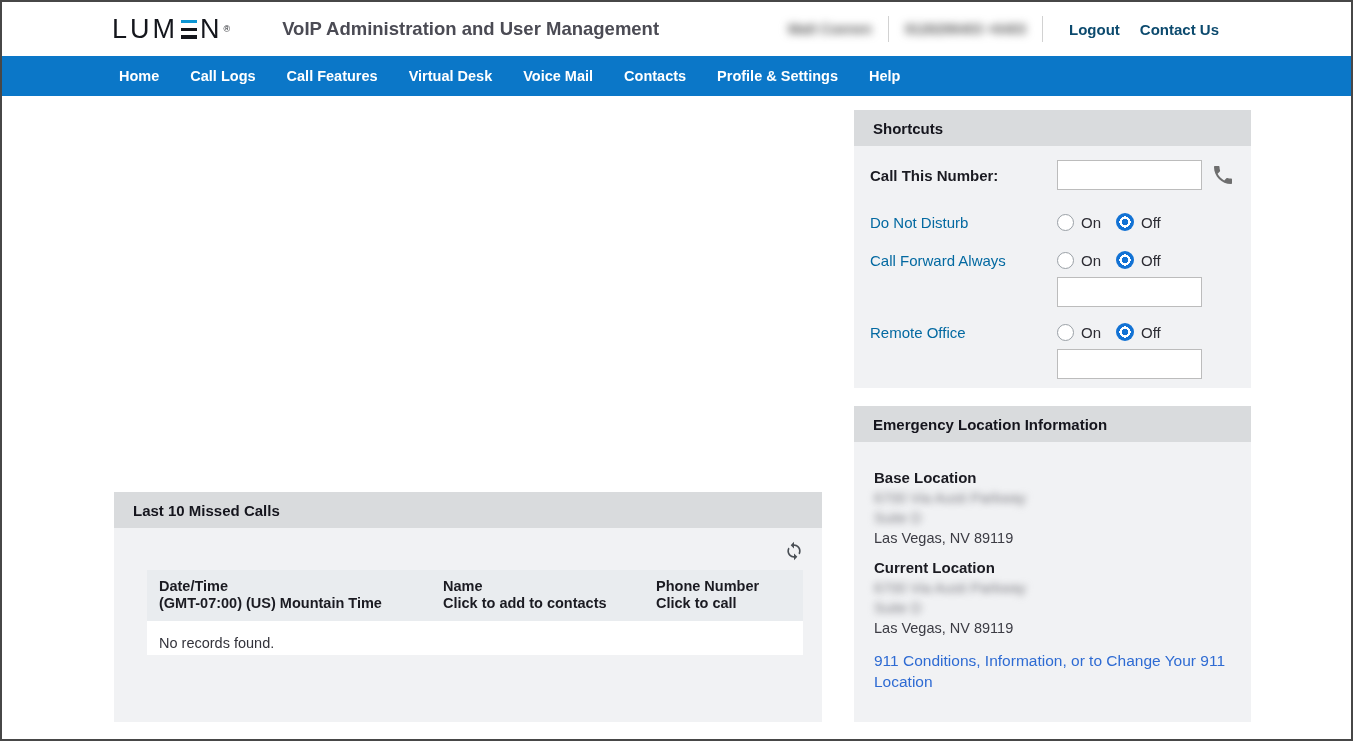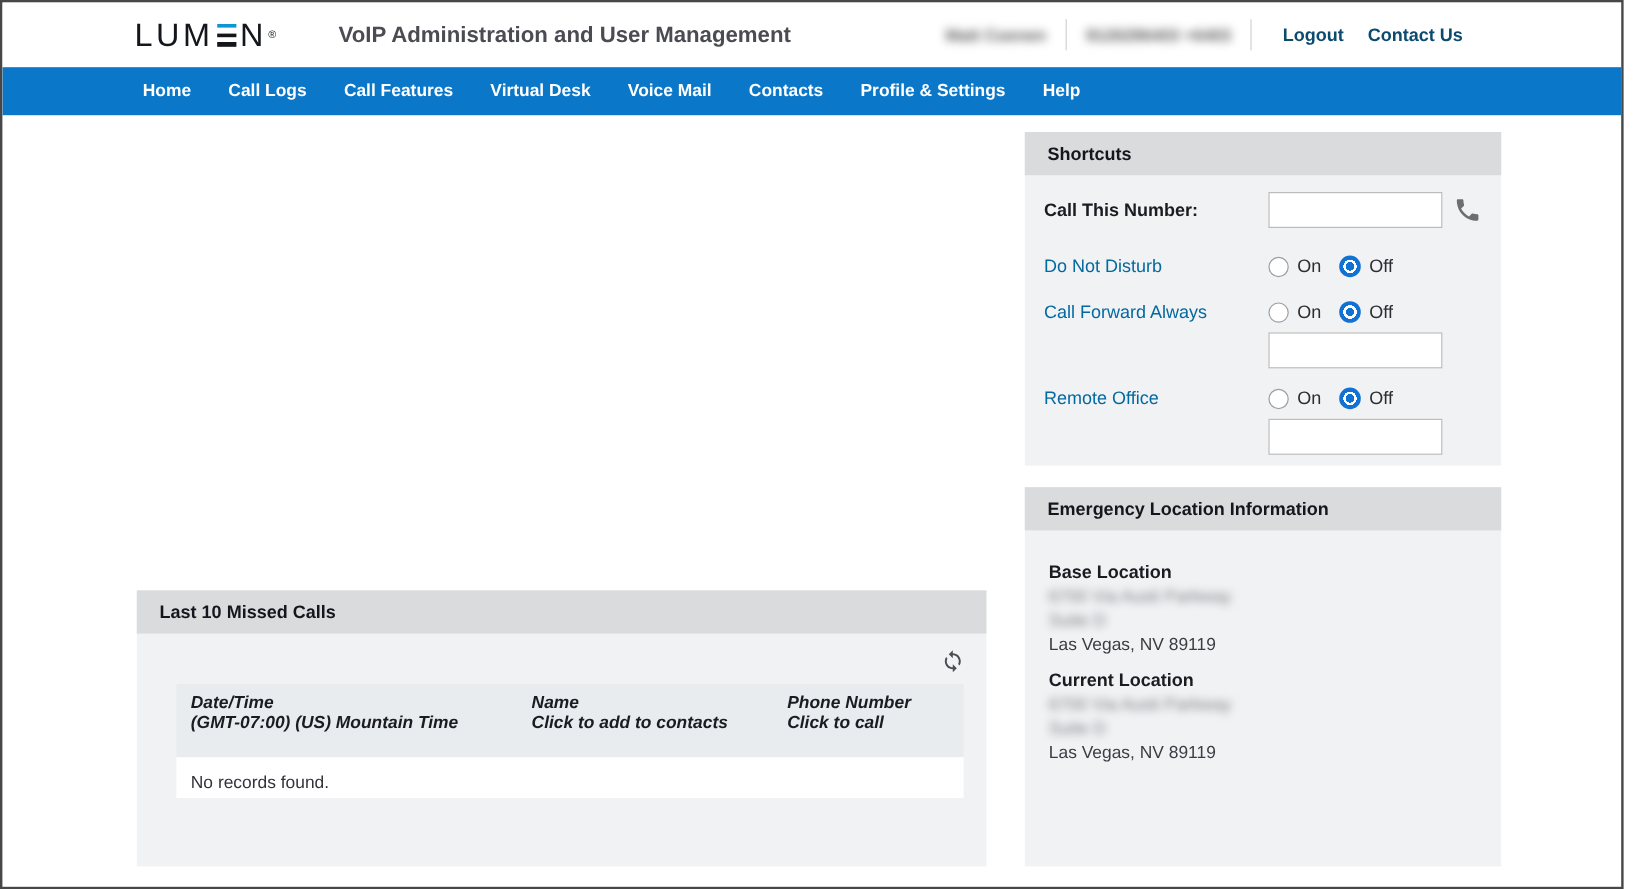--- a/index.html
+++ b/index.html
@@ -88,21 +88,21 @@
   .mc-body { height:194px; }
   .refresh-row {
     display:flex; justify-content:flex-end;
     padding:13px 18px 6px 0; height:42px;
   }
   .refresh-btn { width:20px; height:20px; cursor:pointer; background:none; border:none; padding:0; }
   .refresh-btn svg { width:20px; height:20px; display:block; }
 
   .calls-table { margin:0 19px 0 33px; }
   .table-header-row {
-    display:flex; background:#e9ecef; padding:8px 0 19px;font-style:italic;
+    display:flex; background:#e9ecef; padding:8px 0 9px;
   }
   .th-cell { font-size:14.5px; font-weight:700; color:#1b1b22; line-height:17px; }
   .th-cell .sub { display:block; }
   .c1 { width:296px; padding-left:12px; }
   .c2 { width:213px; }
   .c3 { flex:1; }
   .empty-row {
     background:#ffffff; padding:14px 12px 4px;
     font-size:14.5px; color:#33333b;
   }
@@ -287,19 +287,20 @@
             <div class="em-line">Las Vegas, NV 89119</div>
           </div>
 
           <div class="em-block">
             <div class="em-heading">Current Location</div>
             <div class="em-line redacted-line">6700 Via Austi Parkway</div>
             <div class="em-line redacted-line">Suite D</div>
             <div class="em-line">Las Vegas, NV 89119</div>
           </div>
 
+          <a class="em-link">911 Conditions, Information, or to Change Your 911 Location</a>
 
         </div>
       </section>
 
     </aside>
   </main>
 </div>
 
 </body></html>

